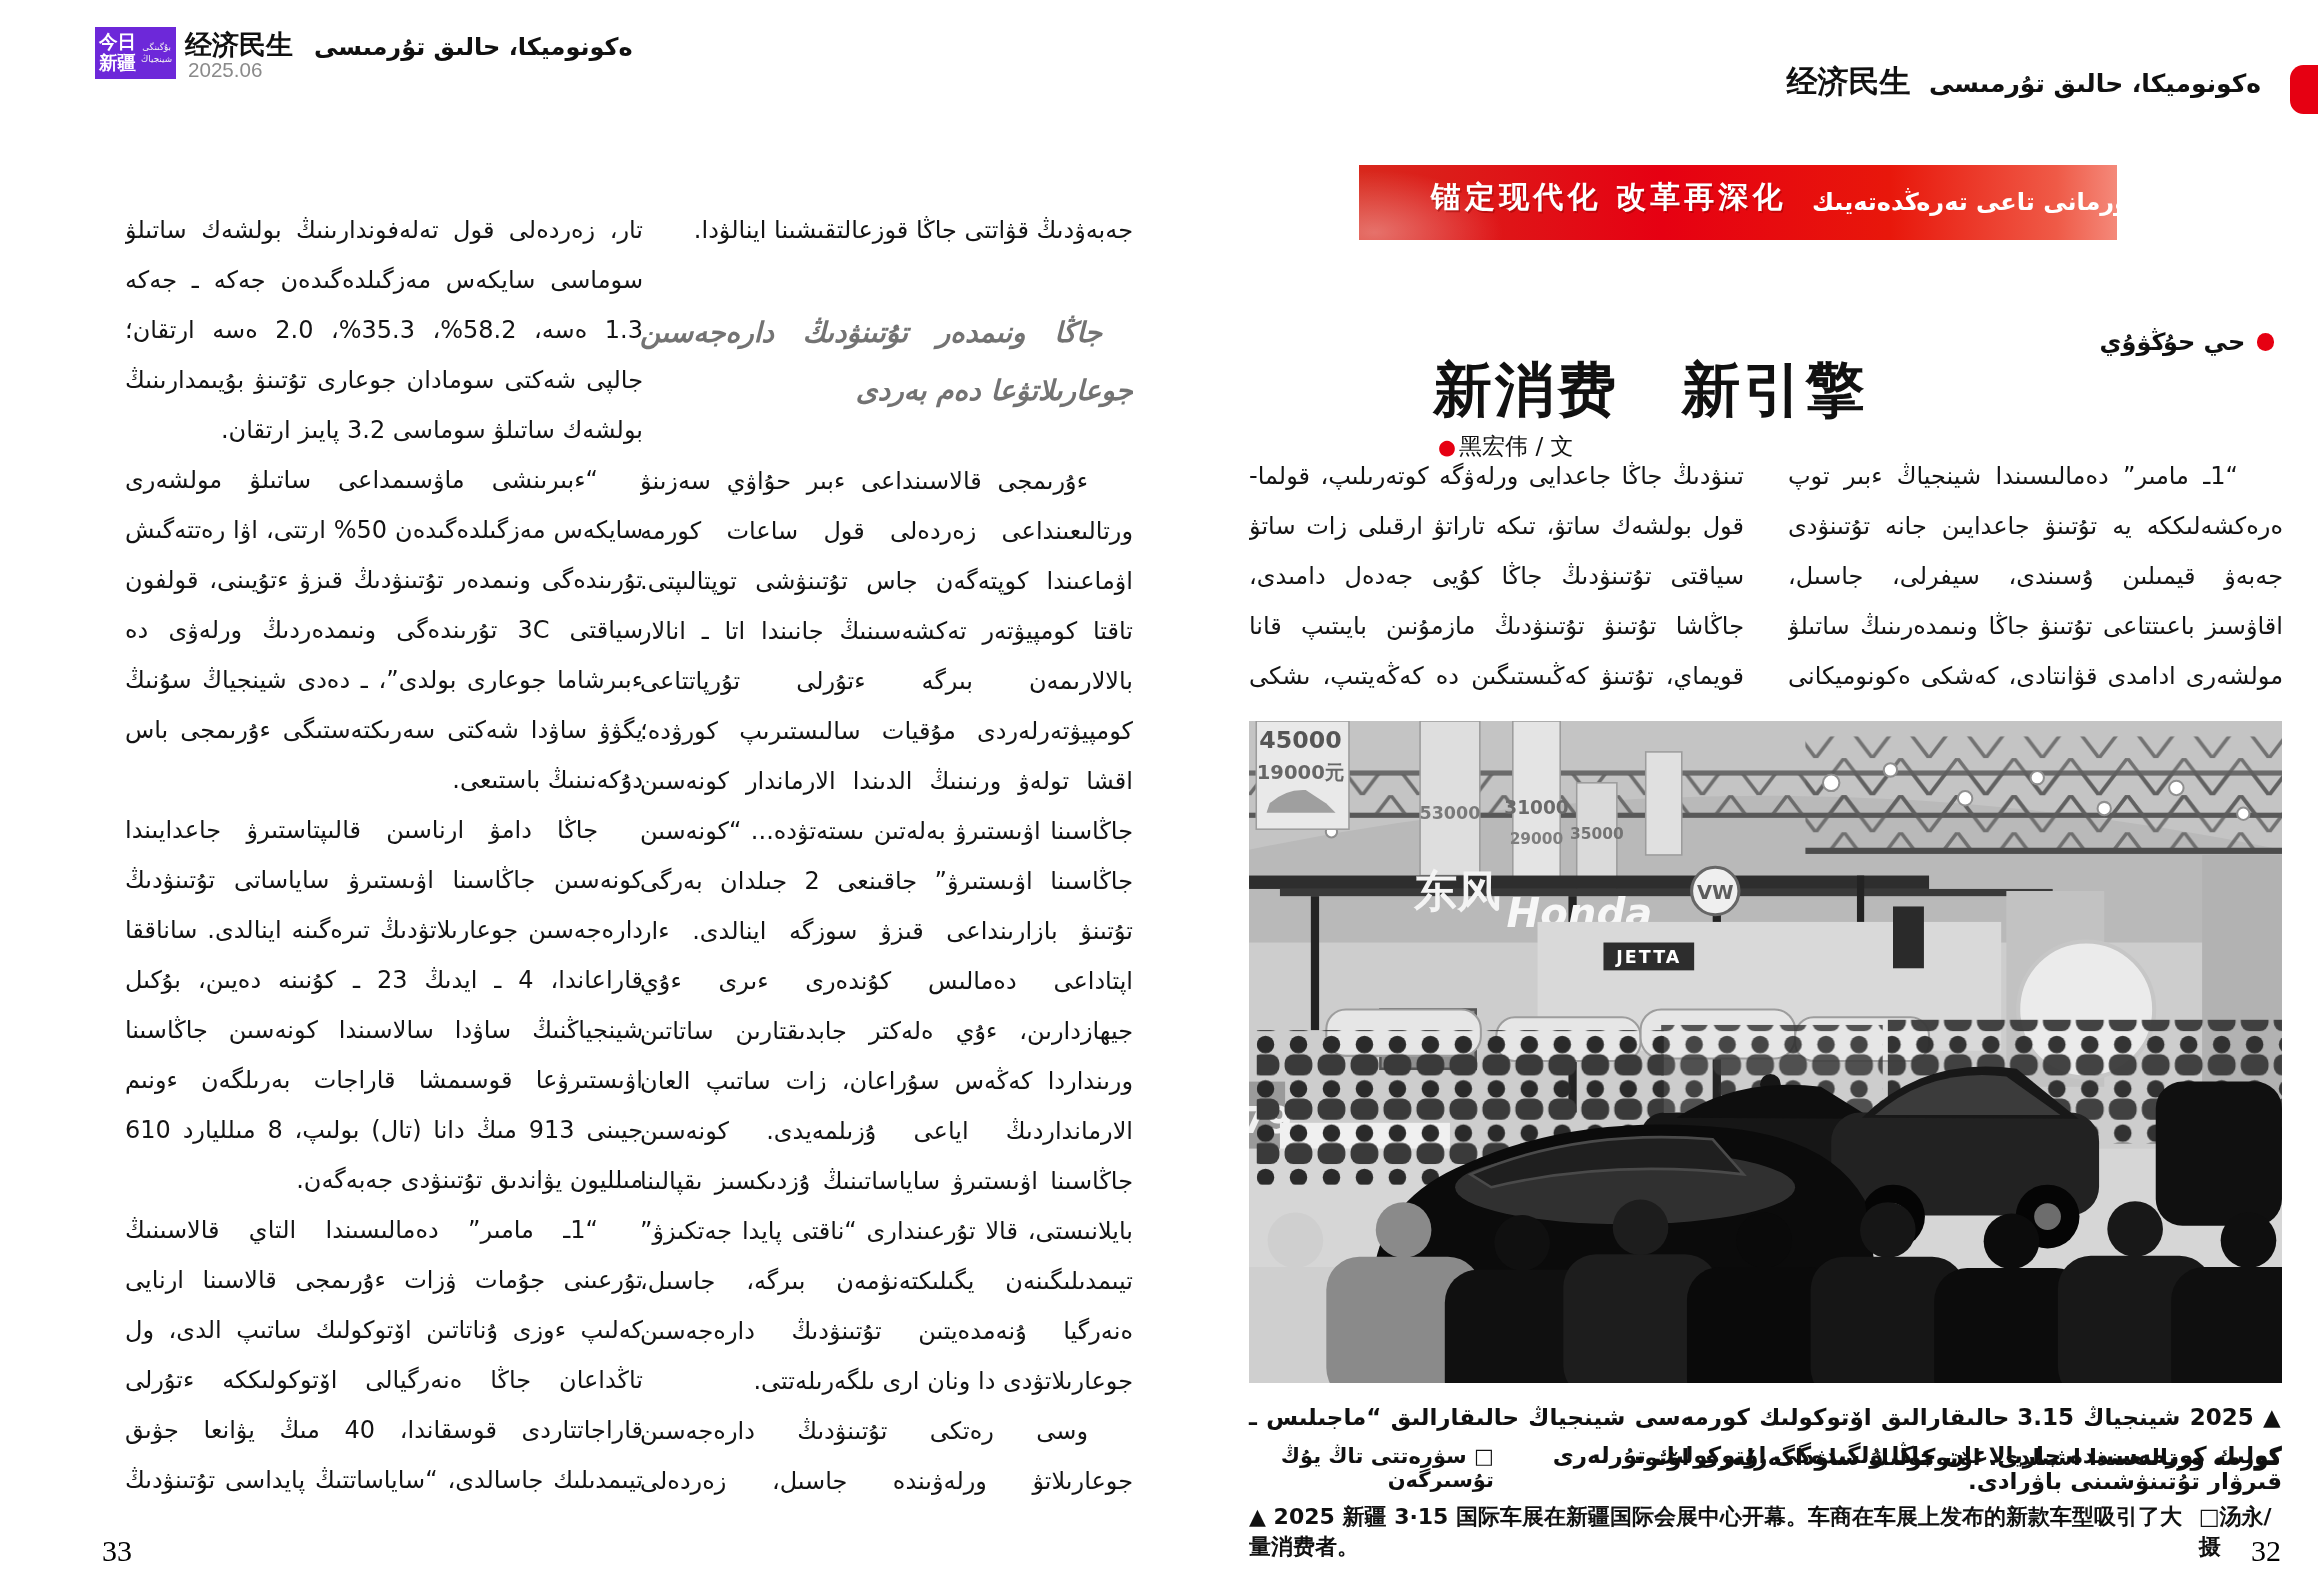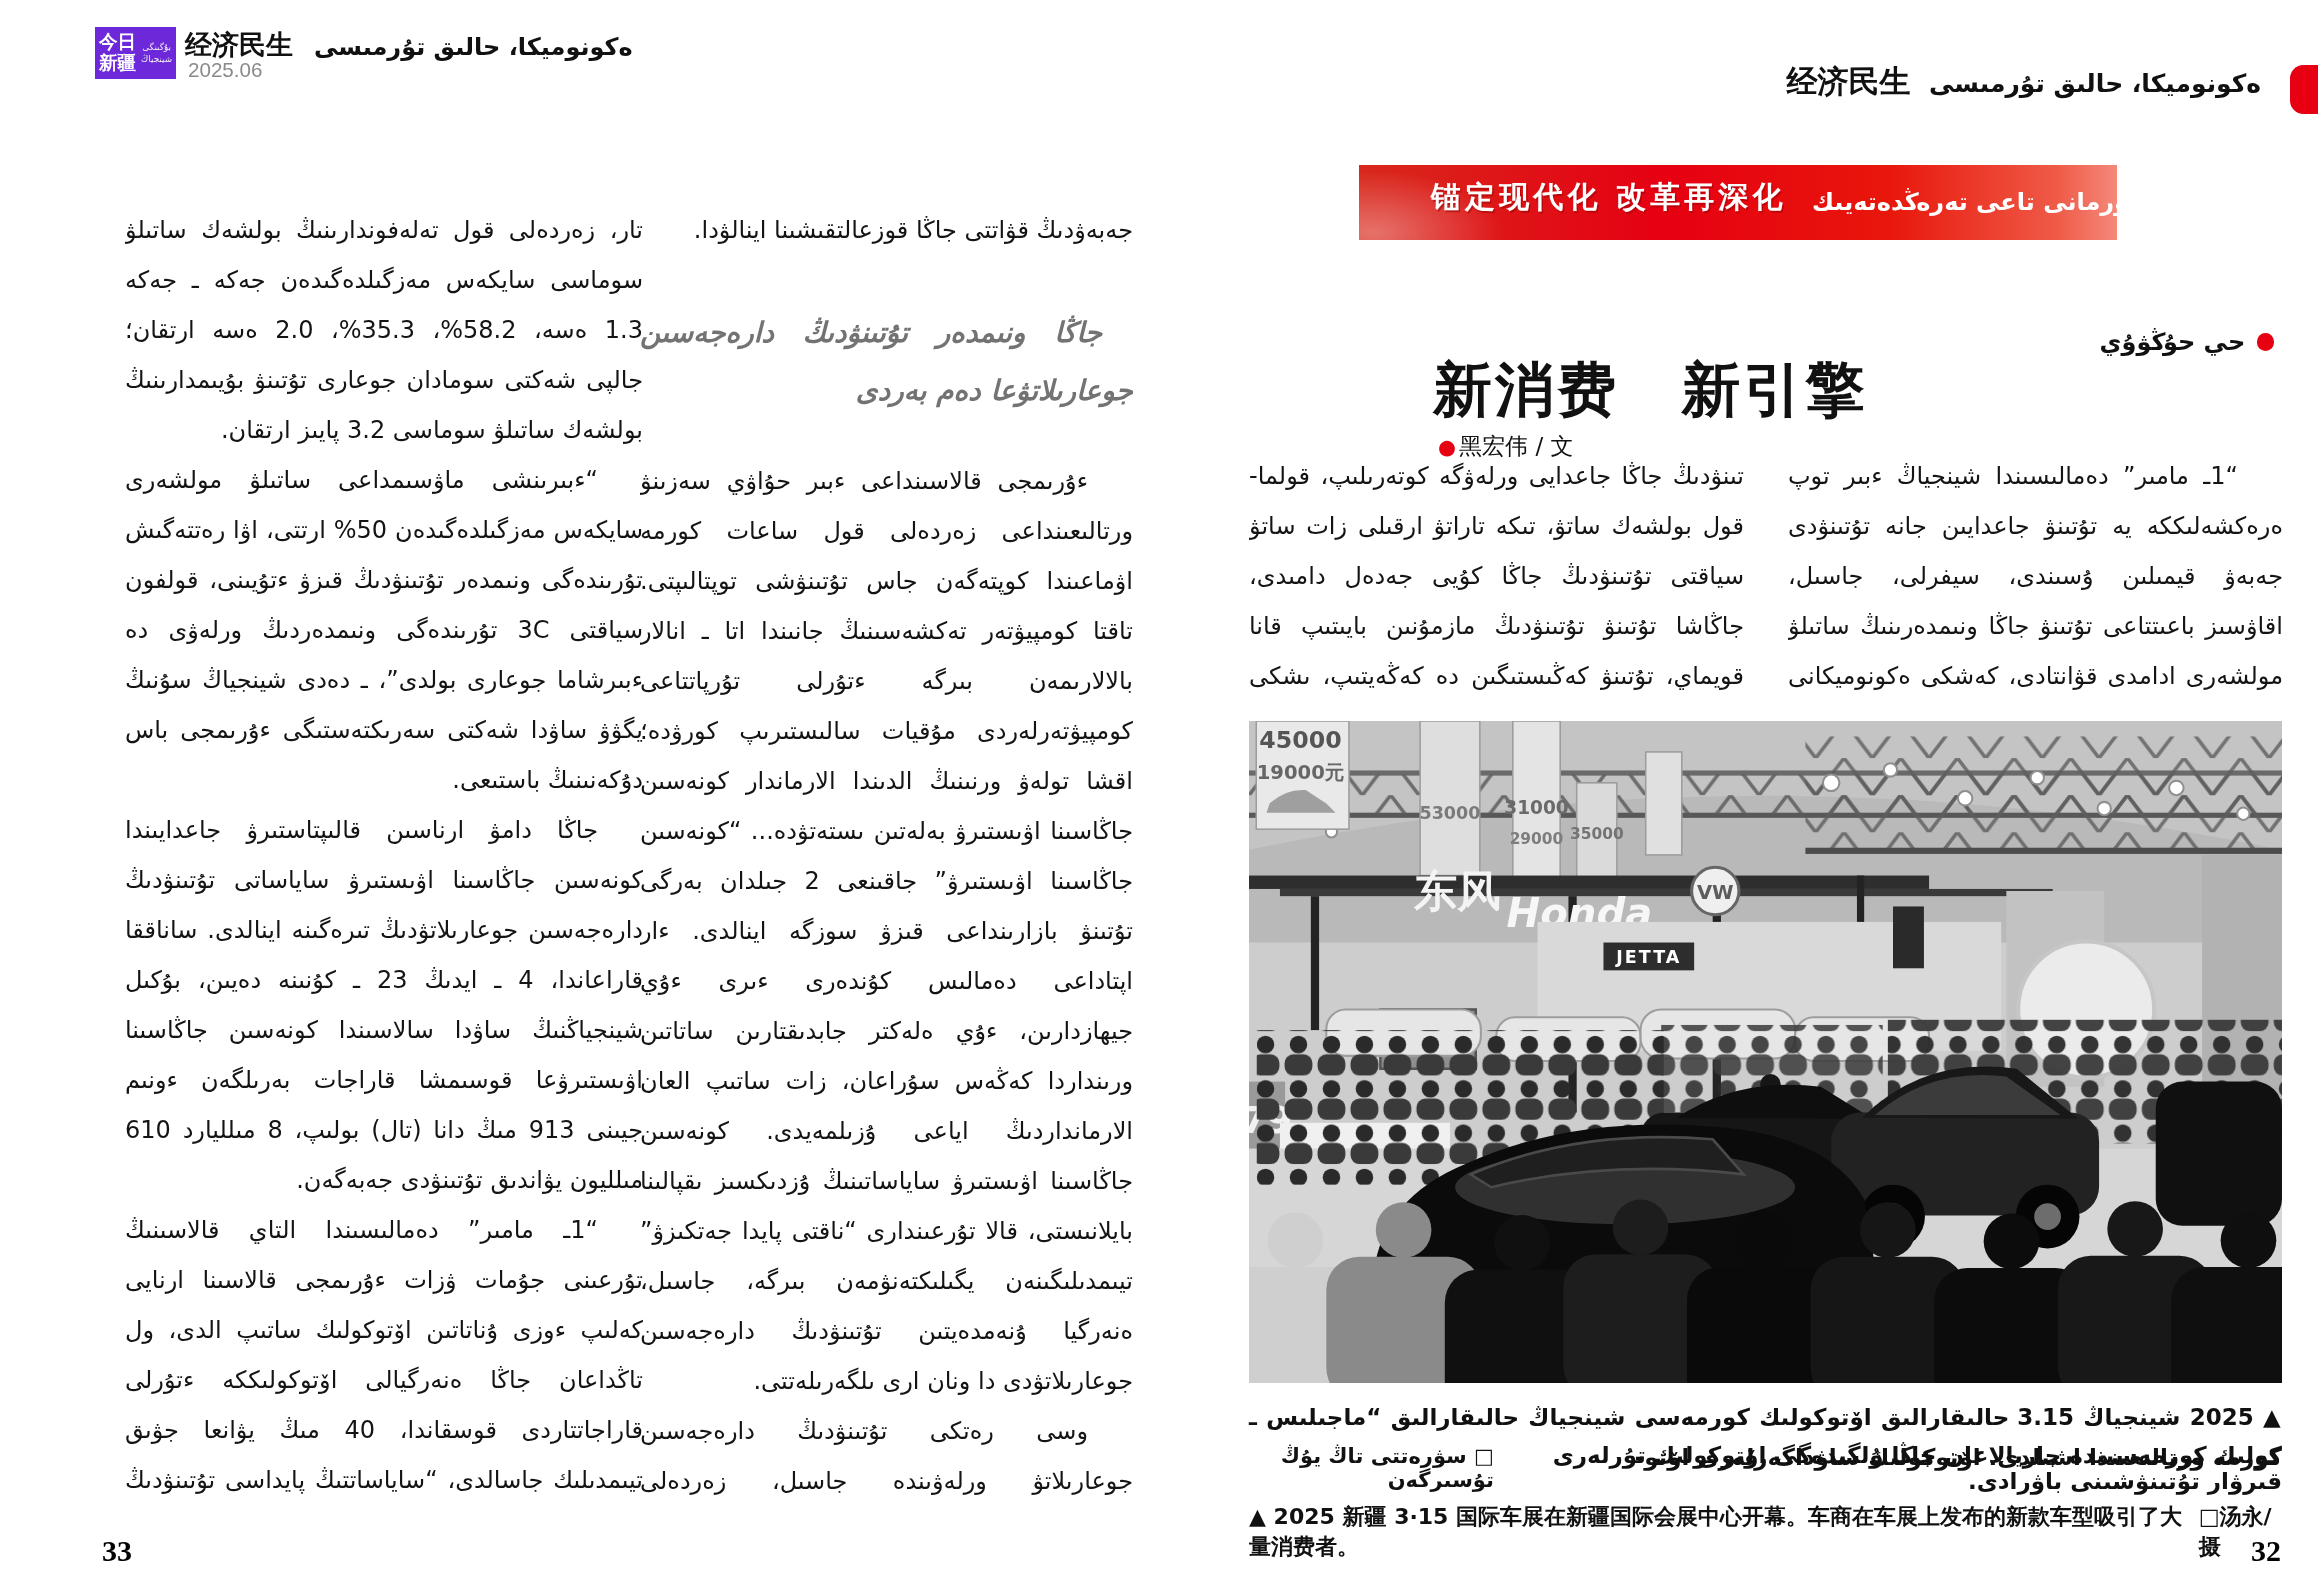--- a/index.html
+++ b/index.html
@@ -51,21 +51,21 @@
   .photo{left:1249px;top:721px;width:1033px;height:662px;background:#cfcfcf;overflow:hidden;}
   
   .cap-ug1{left:1249px;top:1397px;width:1033px;font-size:23px;font-weight:600;direction:rtl;
            text-align:justify;line-height:40px;}
   .cap-row2{left:1249px;top:1442px;width:1033px;display:flex;justify-content:space-between;align-items:center;}
   .cap-ug2{font-size:23px;font-weight:600;direction:rtl;}
   .cap-credit-ug{font-size:21px;font-weight:600;direction:rtl;}
   .cap-row-cn{left:1249px;top:1502px;width:1036px;display:flex;justify-content:space-between;align-items:baseline;}
   .cap-cn{font-size:22px;font-weight:600;}
   .cap-credit-cn{font-size:22px;font-weight:600;}
-  .pagenum{font-family:"Liberation Serif",serif;font-size:30px;font-weight:700;color:#000;}
+  .pagenum{font-family:"Liberation Serif",serif;font-size:30px;font-weight:400;color:#000;}
   #pn-left{left:102px;top:1534px;}
   #pn-right{left:2251px;top:1534px;}
 </style>
 </head>
 <body>
 
 <div class="spread">
 
   <div class="abs logo-box">
     <div class="logo-cn">

